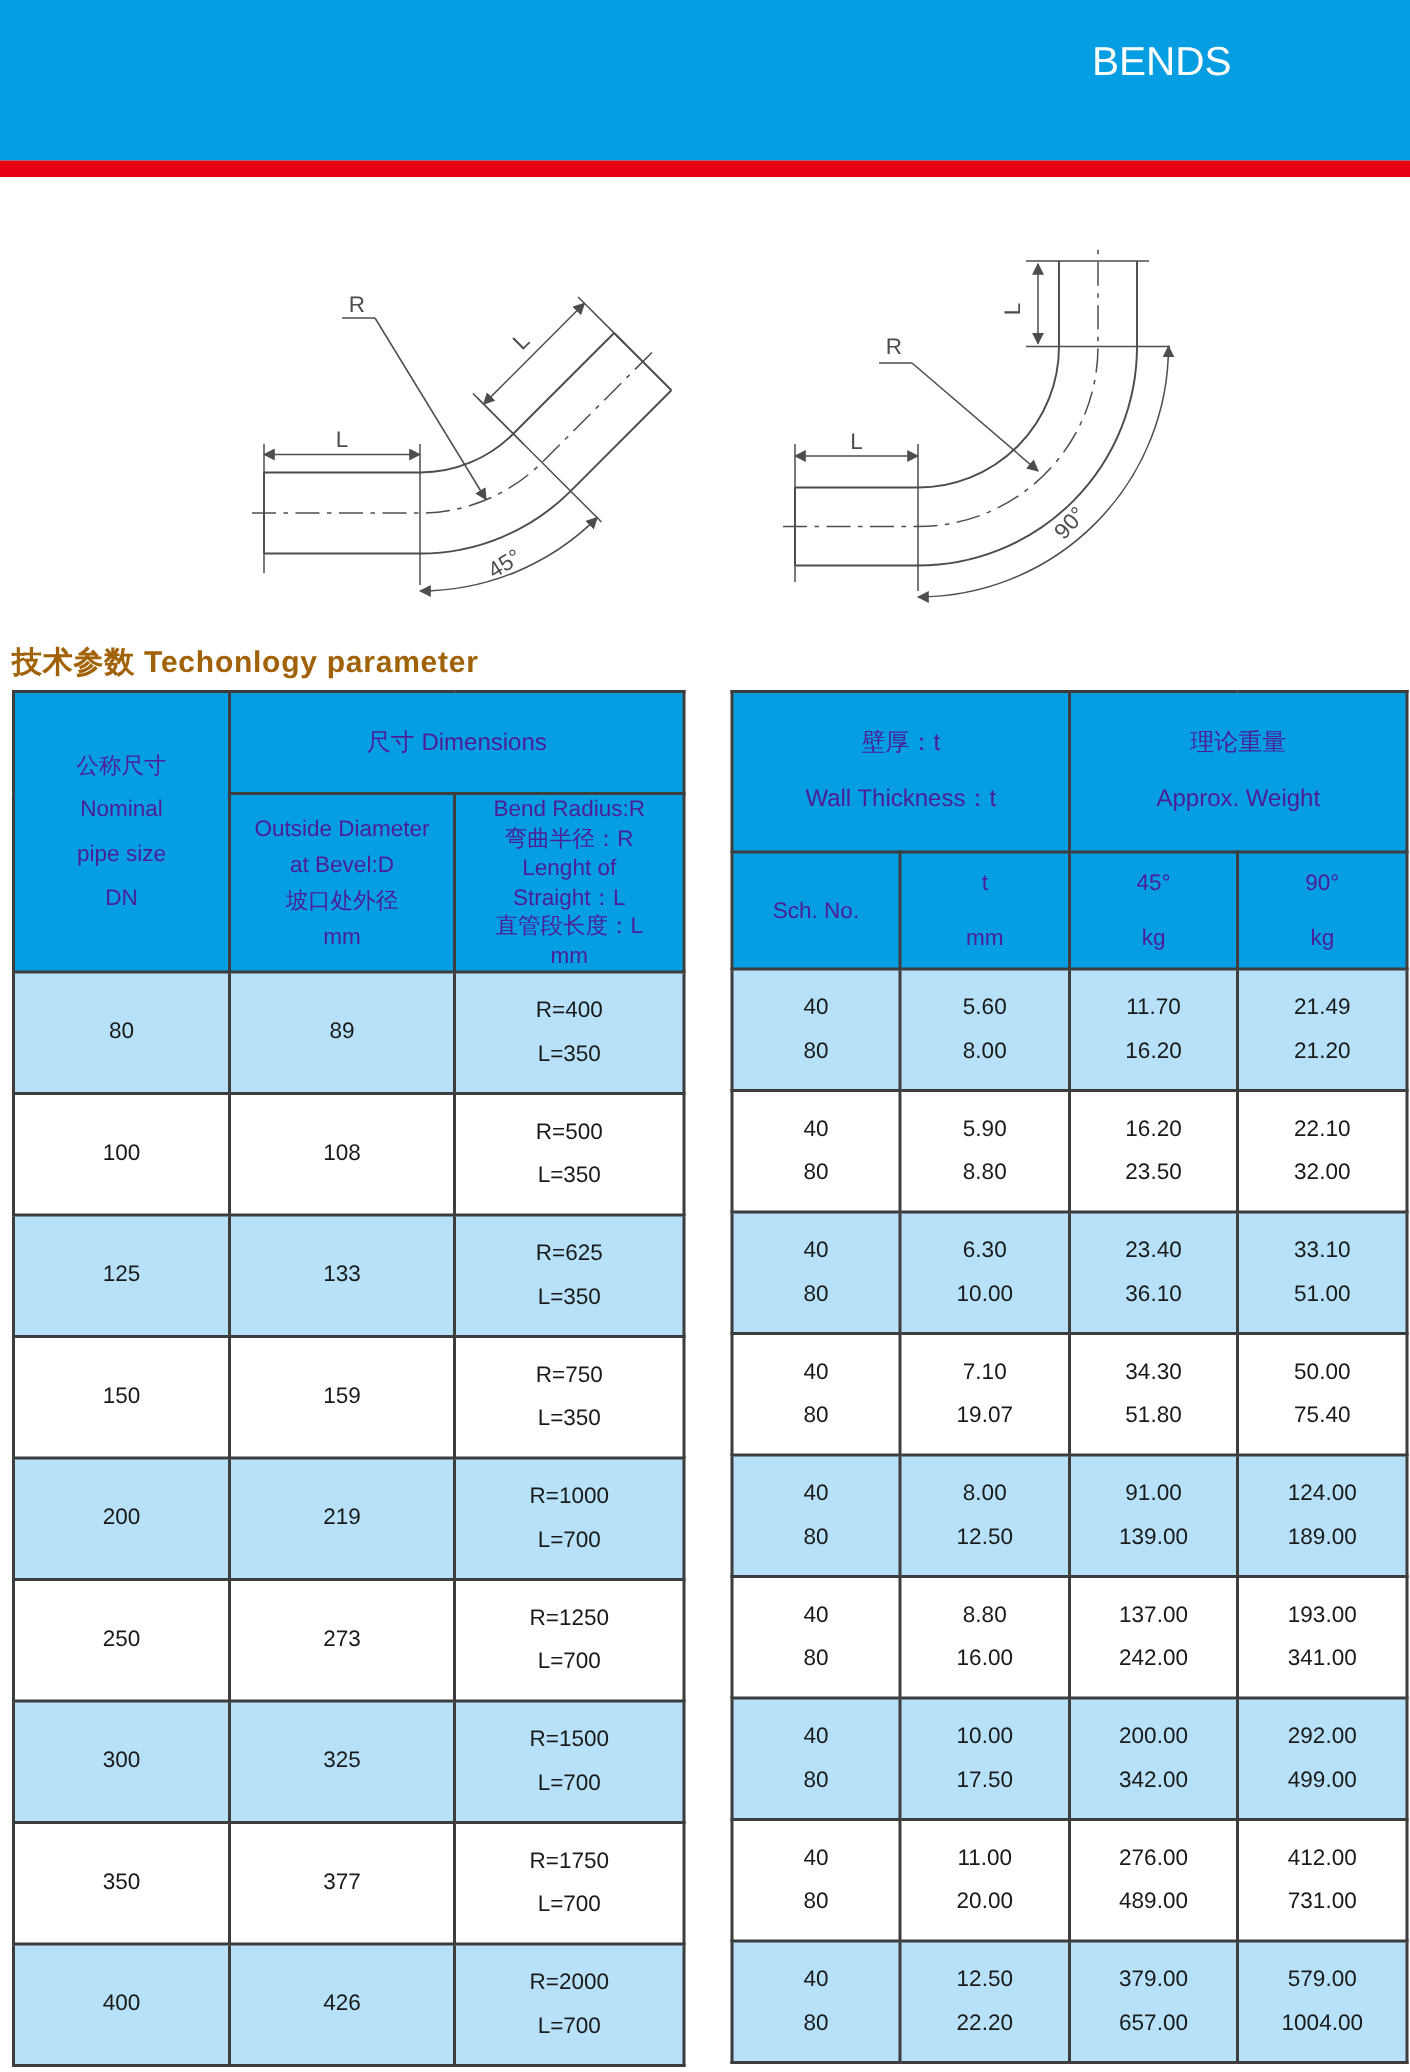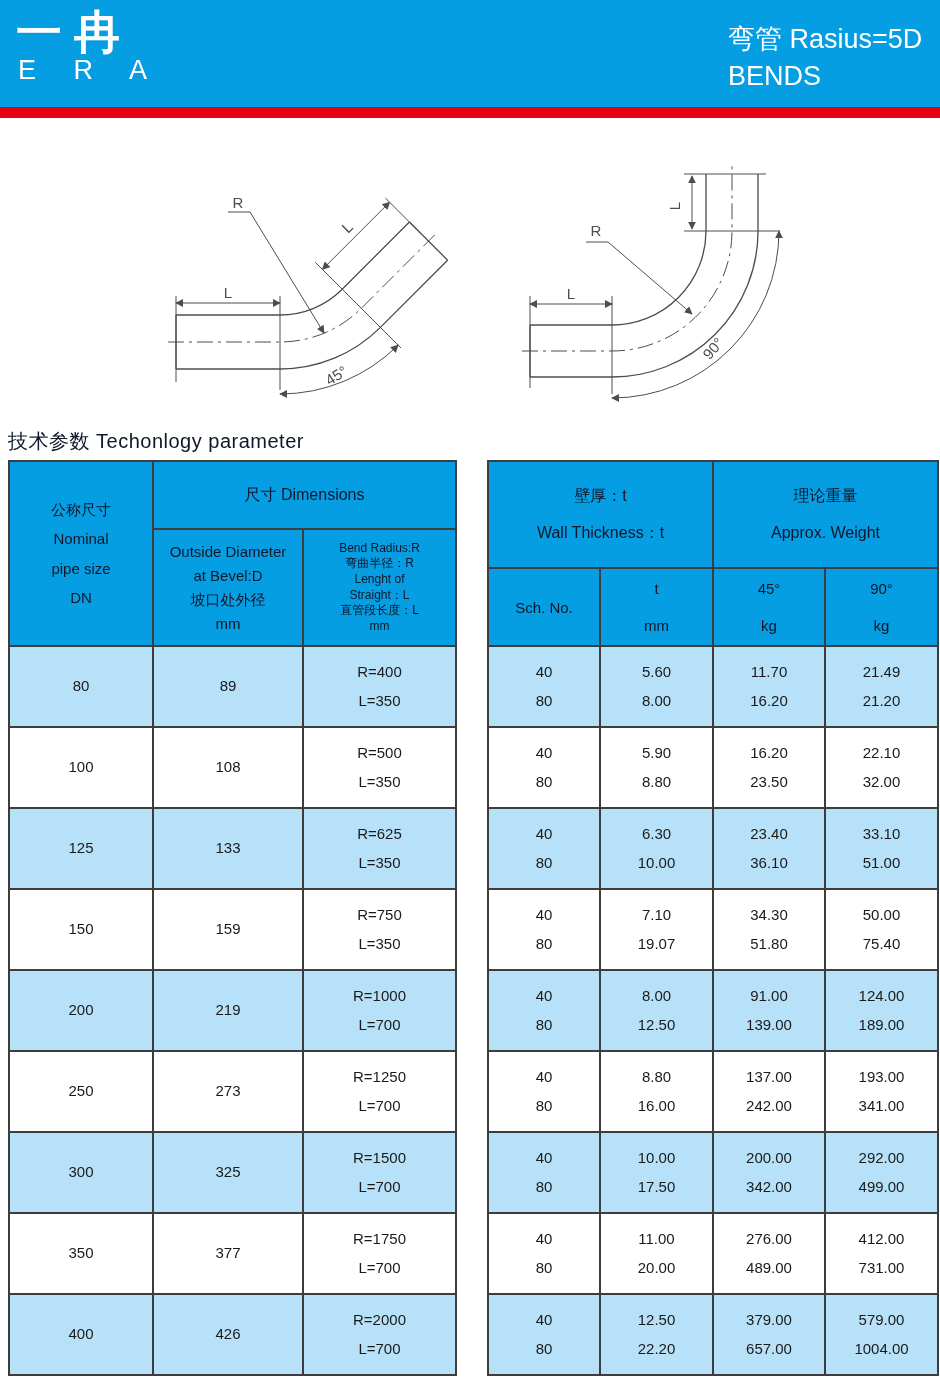--- a/index.html
+++ b/index.html
@@ -17,54 +17,49 @@
   .title-cn { font-size:27px; line-height:1.3; }
   .title-en { font-size:27px; line-height:1.3; margin-top:2px; }
 
   
   .drawing { position:absolute; }
   .d45 { left:148px; top:172px; }
   .d90 { left:512px; top:156px; }
   .drawing svg text { font-family:"Liberation Sans", sans-serif; font-size:15px; fill:#4d4d4d; }
 
   
-  .section-title { position:absolute; left:8px; top:428px; font-size:20px; color:#0f172a; font-weight:400; letter-spacing:0.5px; }
+  .section-title { position:absolute; left:8px; top:428px; font-size:20px; color:#a16207; font-weight:700; letter-spacing:0.5px; }
 
   
   table.tbl { position:absolute; border-collapse:collapse; table-layout:fixed; }
   .tbl th, .tbl td { border:2px solid #3d3d3d; text-align:center; vertical-align:middle; white-space:pre-line; }
-  .tbl th { background:#069EE3; color:#0f172a; font-weight:normal; font-size:15px;margin-top:40px; }
+  .tbl th { background:#069EE3; color:#4c1d95; font-weight:normal; font-size:15px;margin-top:40px; }
   .tbl td { font-size:15px; color:#1a1a1a; line-height:1.9; background:#fff; }
   .tbl tbody tr { height:81px; }
   .tbl tbody tr.alt td { background:#B7E1F8; }
   .tbl-left  { left:8px;   top:460px; width:447px; }
   .tbl-right { left:487px; top:460px; width:450px; }
   .tbl-left  thead tr.r1 { height:68px; }
   .tbl-left  thead tr.r2 { height:117px;border-radius:32px; }
   .tbl-right thead tr.r1 { height:107px; }
   .tbl-right thead tr.r2 { height:78px; }
   th.hd-group { font-size:16px; }
   th.hd-nominal { line-height:1.95; }
   th.hd-od { line-height:1.6; }
-  th.hd-br { line-height:1.3; font-size:12px; }
+  th.hd-br { line-height:1.3; font-size:15px; }
   th.hd-wall, th.hd-weight { line-height:2.3; font-size:16px; }
   th.hd-sub2 { line-height:2.5; }
 </style>
 </head>
 <body>
 
 <div class="page">
 
   <header class="topbar">
-    <div class="logo">
-      <div class="logo-cjk">一冉</div>
-      <div class="logo-latin">E R A</div>
-    </div>
     <div class="titles">
-      <div class="title-cn">弯管 Rasius=5D</div>
       <div class="title-en">BENDS</div>
     </div>
   </header>
   <div class="stripe"></div>
 
   <div class="drawing d45">
     <svg width="320" height="250" viewBox="0 0 320 250">
       <defs>
         <marker id="ar45" viewBox="0 0 10 10" refX="9" refY="5" markerWidth="8" markerHeight="8" orient="auto-start-reverse">
           <path d="M0,0 L10,5 L0,10 z" fill="#4d4d4d"></path>

